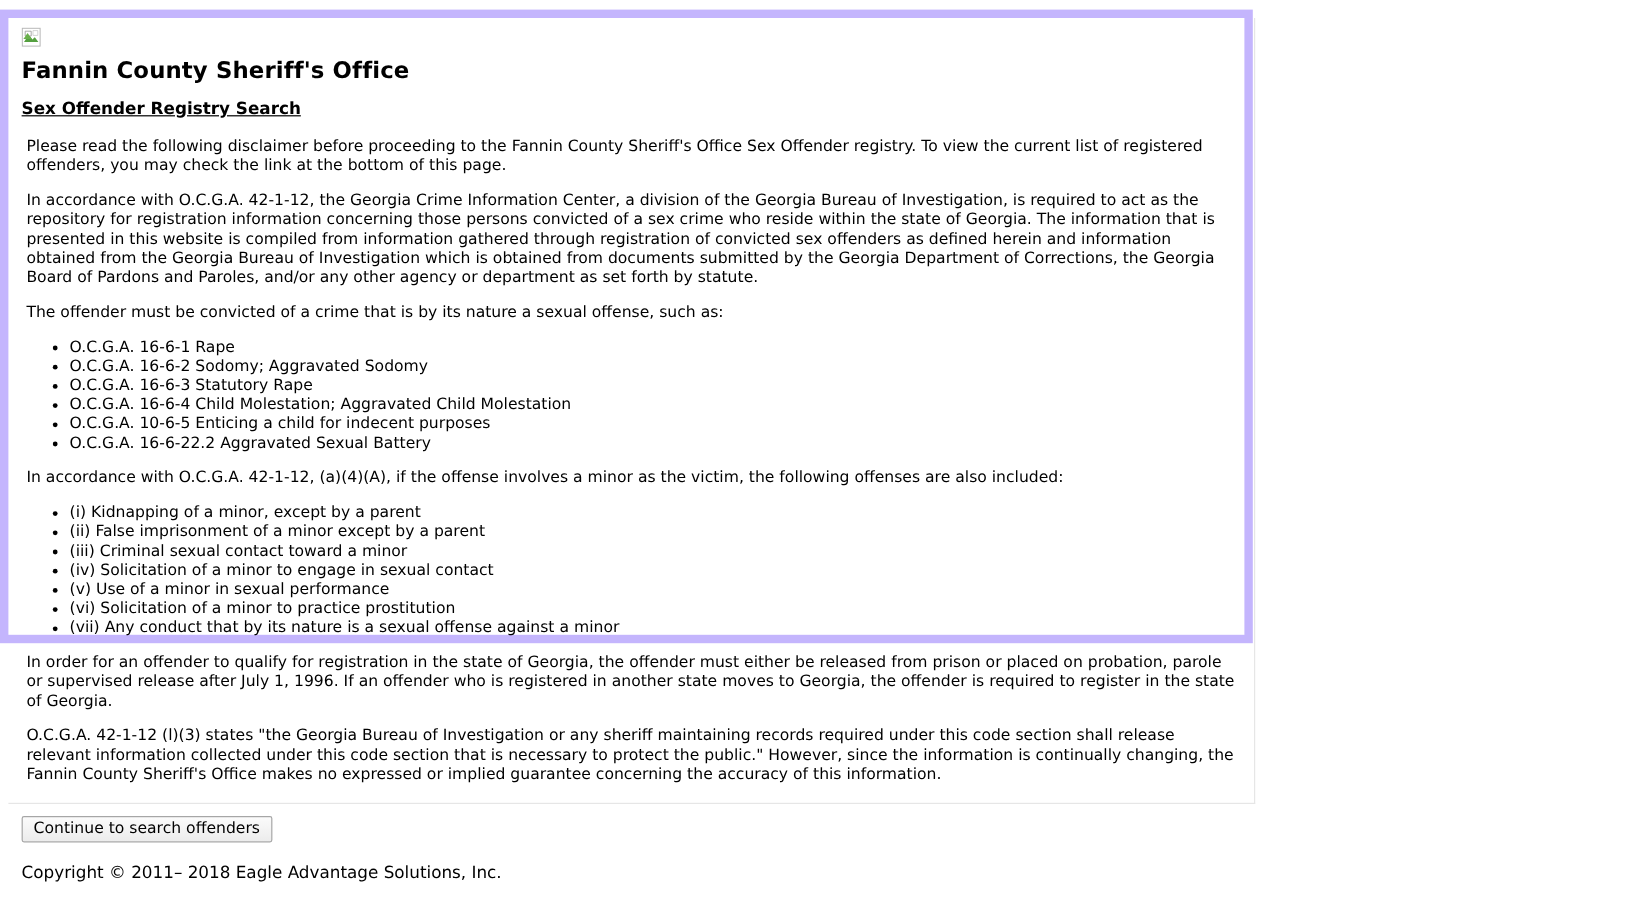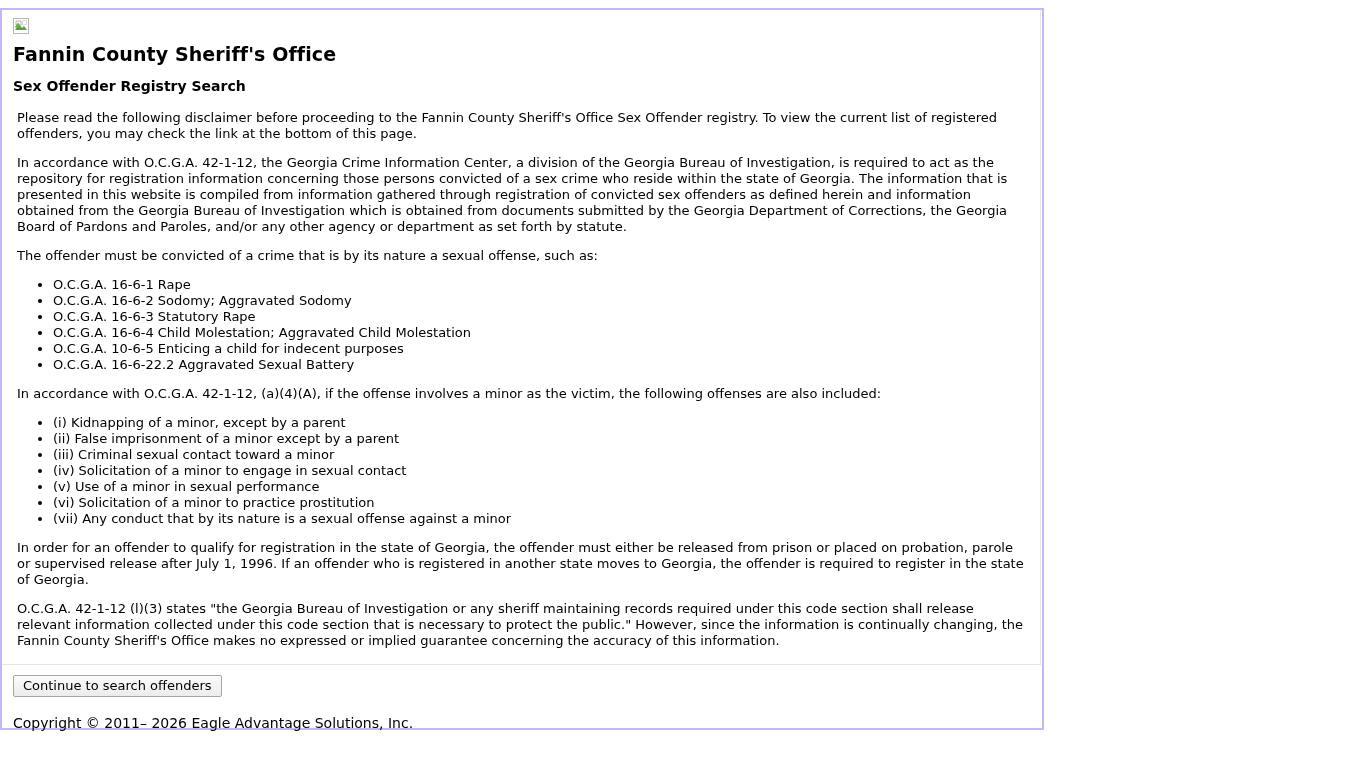--- a/index.html
+++ b/index.html
@@ -16,22 +16,22 @@
     height: 768px;
     overflow: hidden;
   }
 
   
   .page-container {
     position: absolute;
     left: 0px;
     top: 8px;
     width: 1044px;
-    height: 722px;
-    border: 2px solid #c4b5fd;
+    height: 528px;
+    border: 7px solid #c4b5fd;
     box-sizing: border-box;
     background: #ffffff;
   }
 
   .content-wrapper {
     position: relative;
     border: 1px solid #e6e6e6;
     border-top: none;
     border-left: none;
     margin: 0;
@@ -62,20 +62,21 @@
     line-height: 1.1;
     letter-spacing: 0.1px;
   }
 
   h2.section-title {
     font-family: "DejaVu Sans", "Liberation Sans", sans-serif;
     font-size: 14px;
     font-weight: bold;
     margin: 0 0 16px 0;
     line-height: 1.1;
+    text-decoration: underline;
   }
 
   p.body-text {
     font-size: 13px;
     line-height: 16px;
     margin: 0 0 13px 4px;
     max-width: 1013px;
     text-align: left;
   }
 
@@ -168,15 +169,15 @@
 
       <p class="body-text">O.C.G.A. 42-1-12 (l)(3) states "the Georgia Bureau of Investigation or any sheriff maintaining records required under this code section shall release relevant information collected under this code section that is necessary to protect the public." However, since the information is continually changing, the Fannin County Sheriff's Office makes no expressed or implied guarantee concerning the accuracy of this information.</p>
 
     </div>
   </div>
 
   <div class="action-row">
     <button class="continue-button">Continue to search offenders</button>
   </div>
 
-  <p class="footer-text">Copyright © 2011– 2026 Eagle Advantage Solutions, Inc.</p>
+  <p class="footer-text">Copyright © 2011– 2018 Eagle Advantage Solutions, Inc.</p>
 
 </div>
 
 </body></html>

